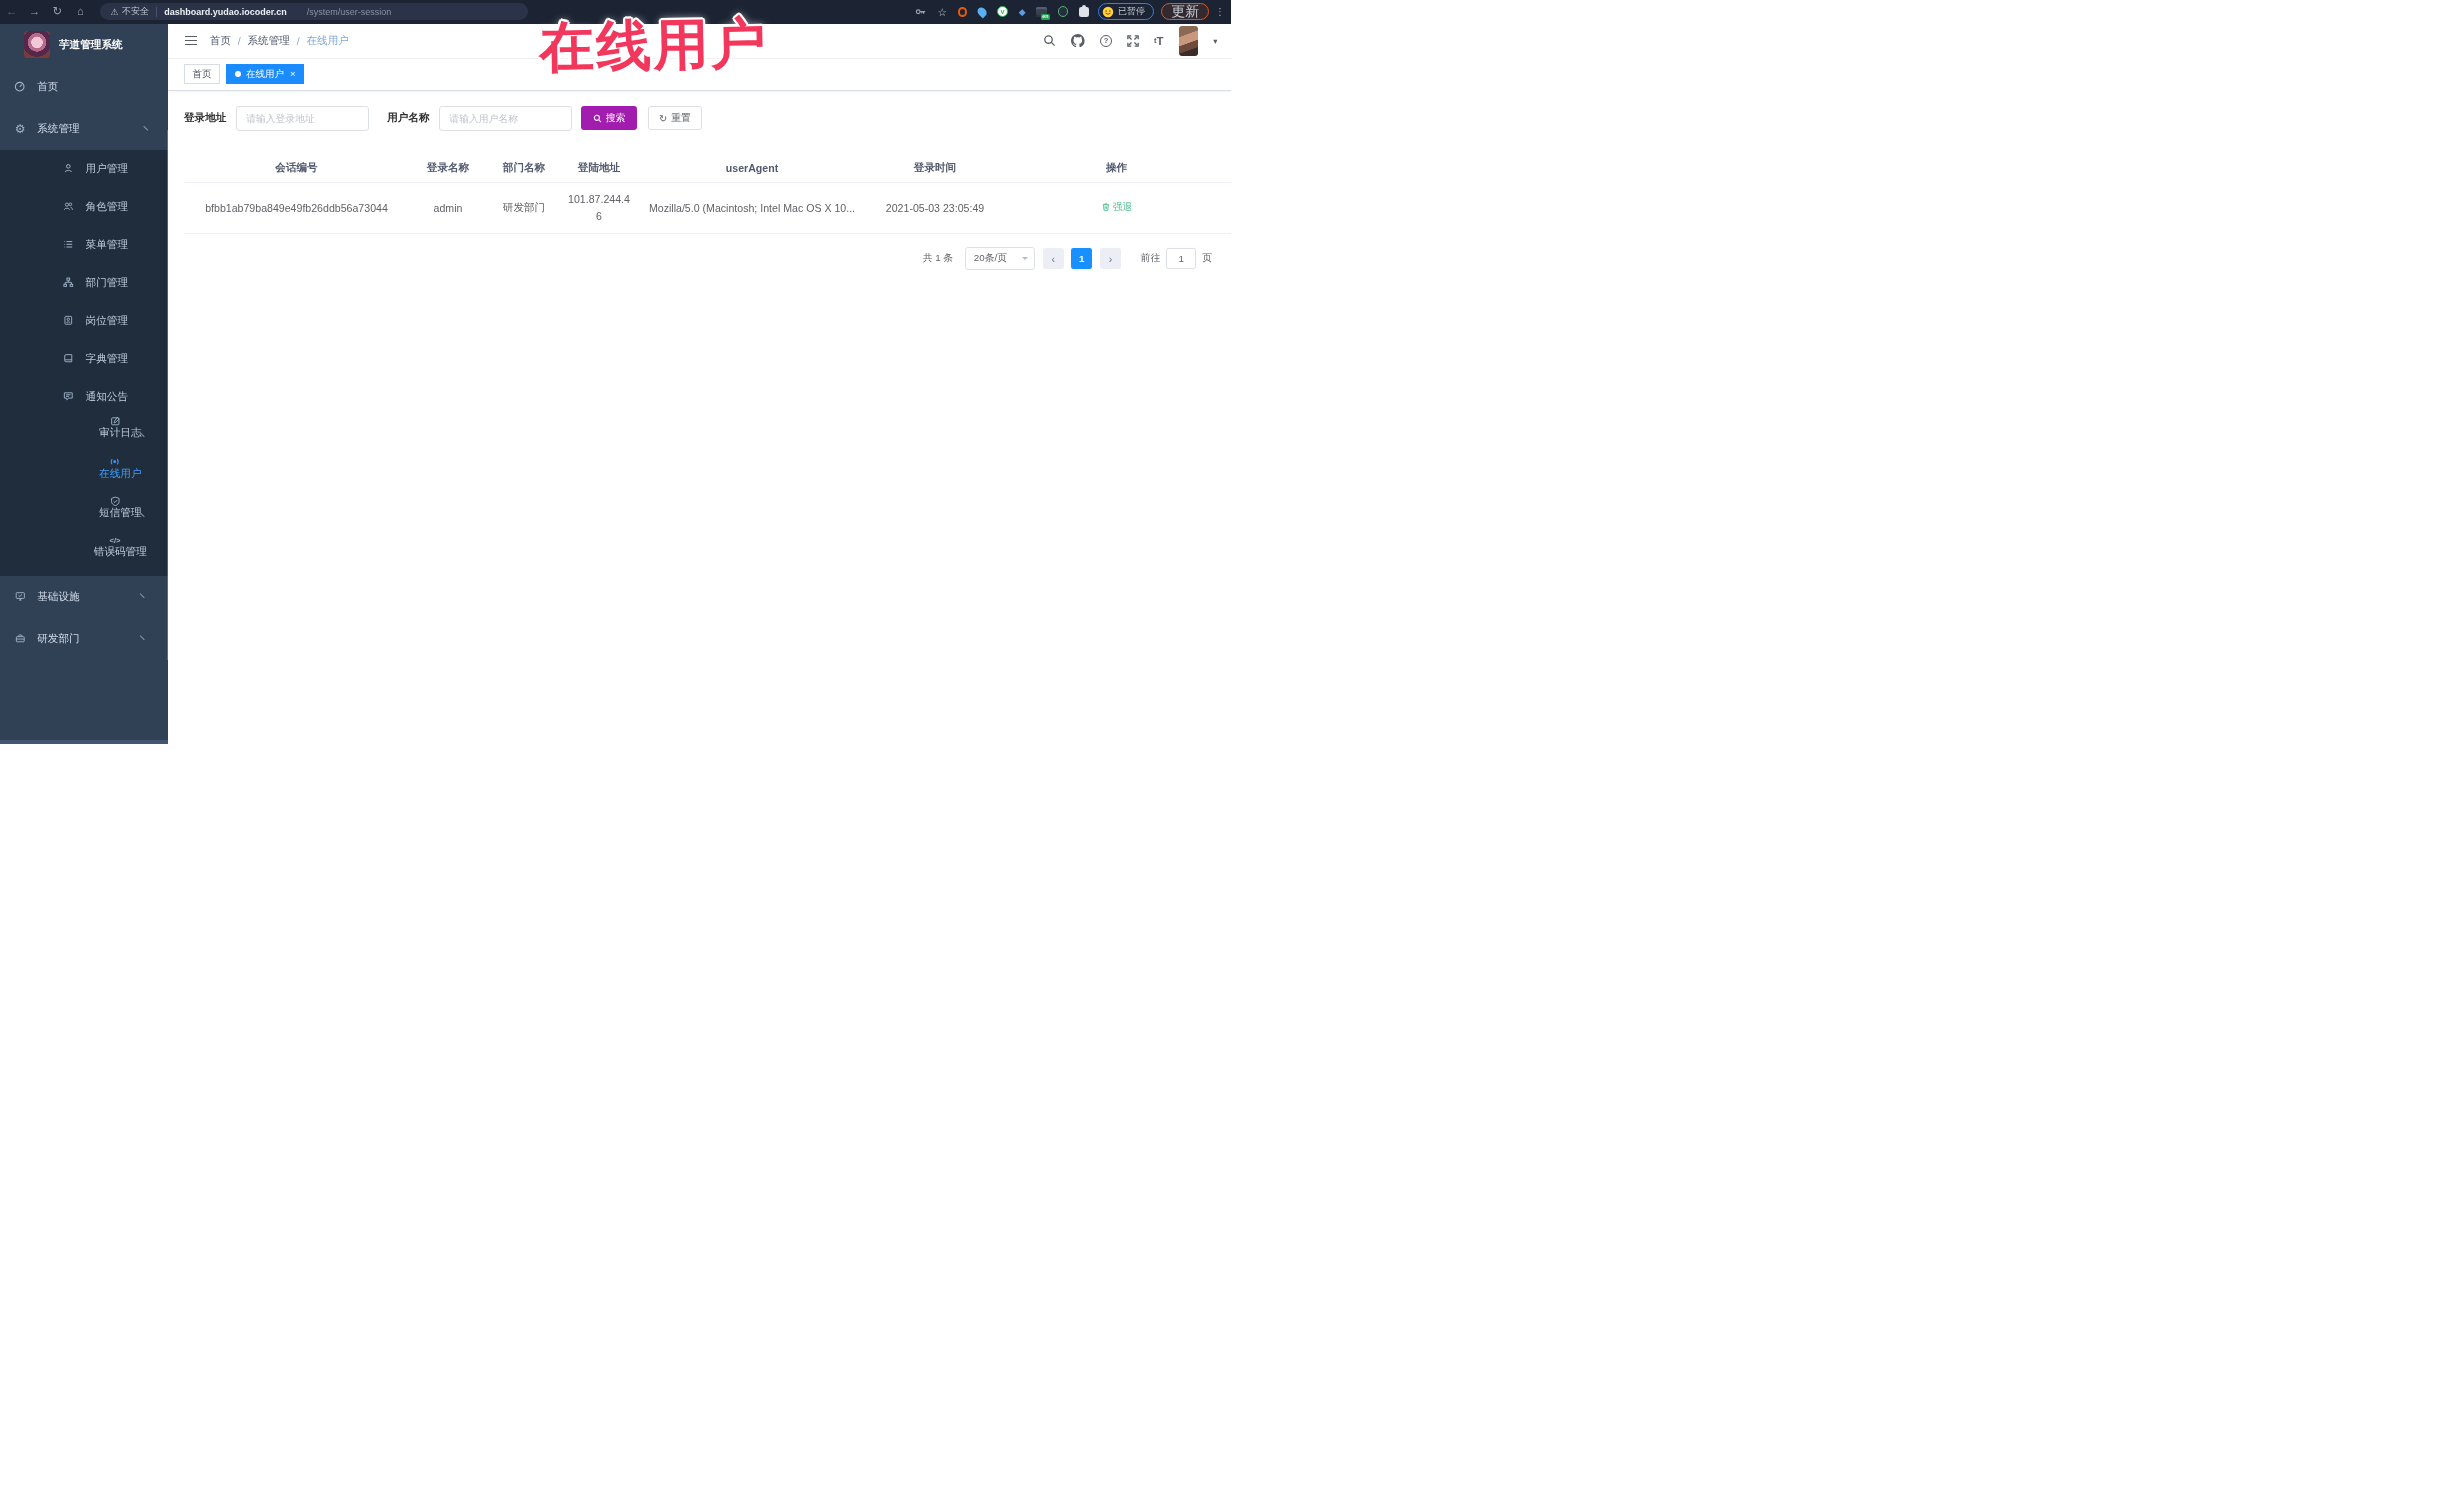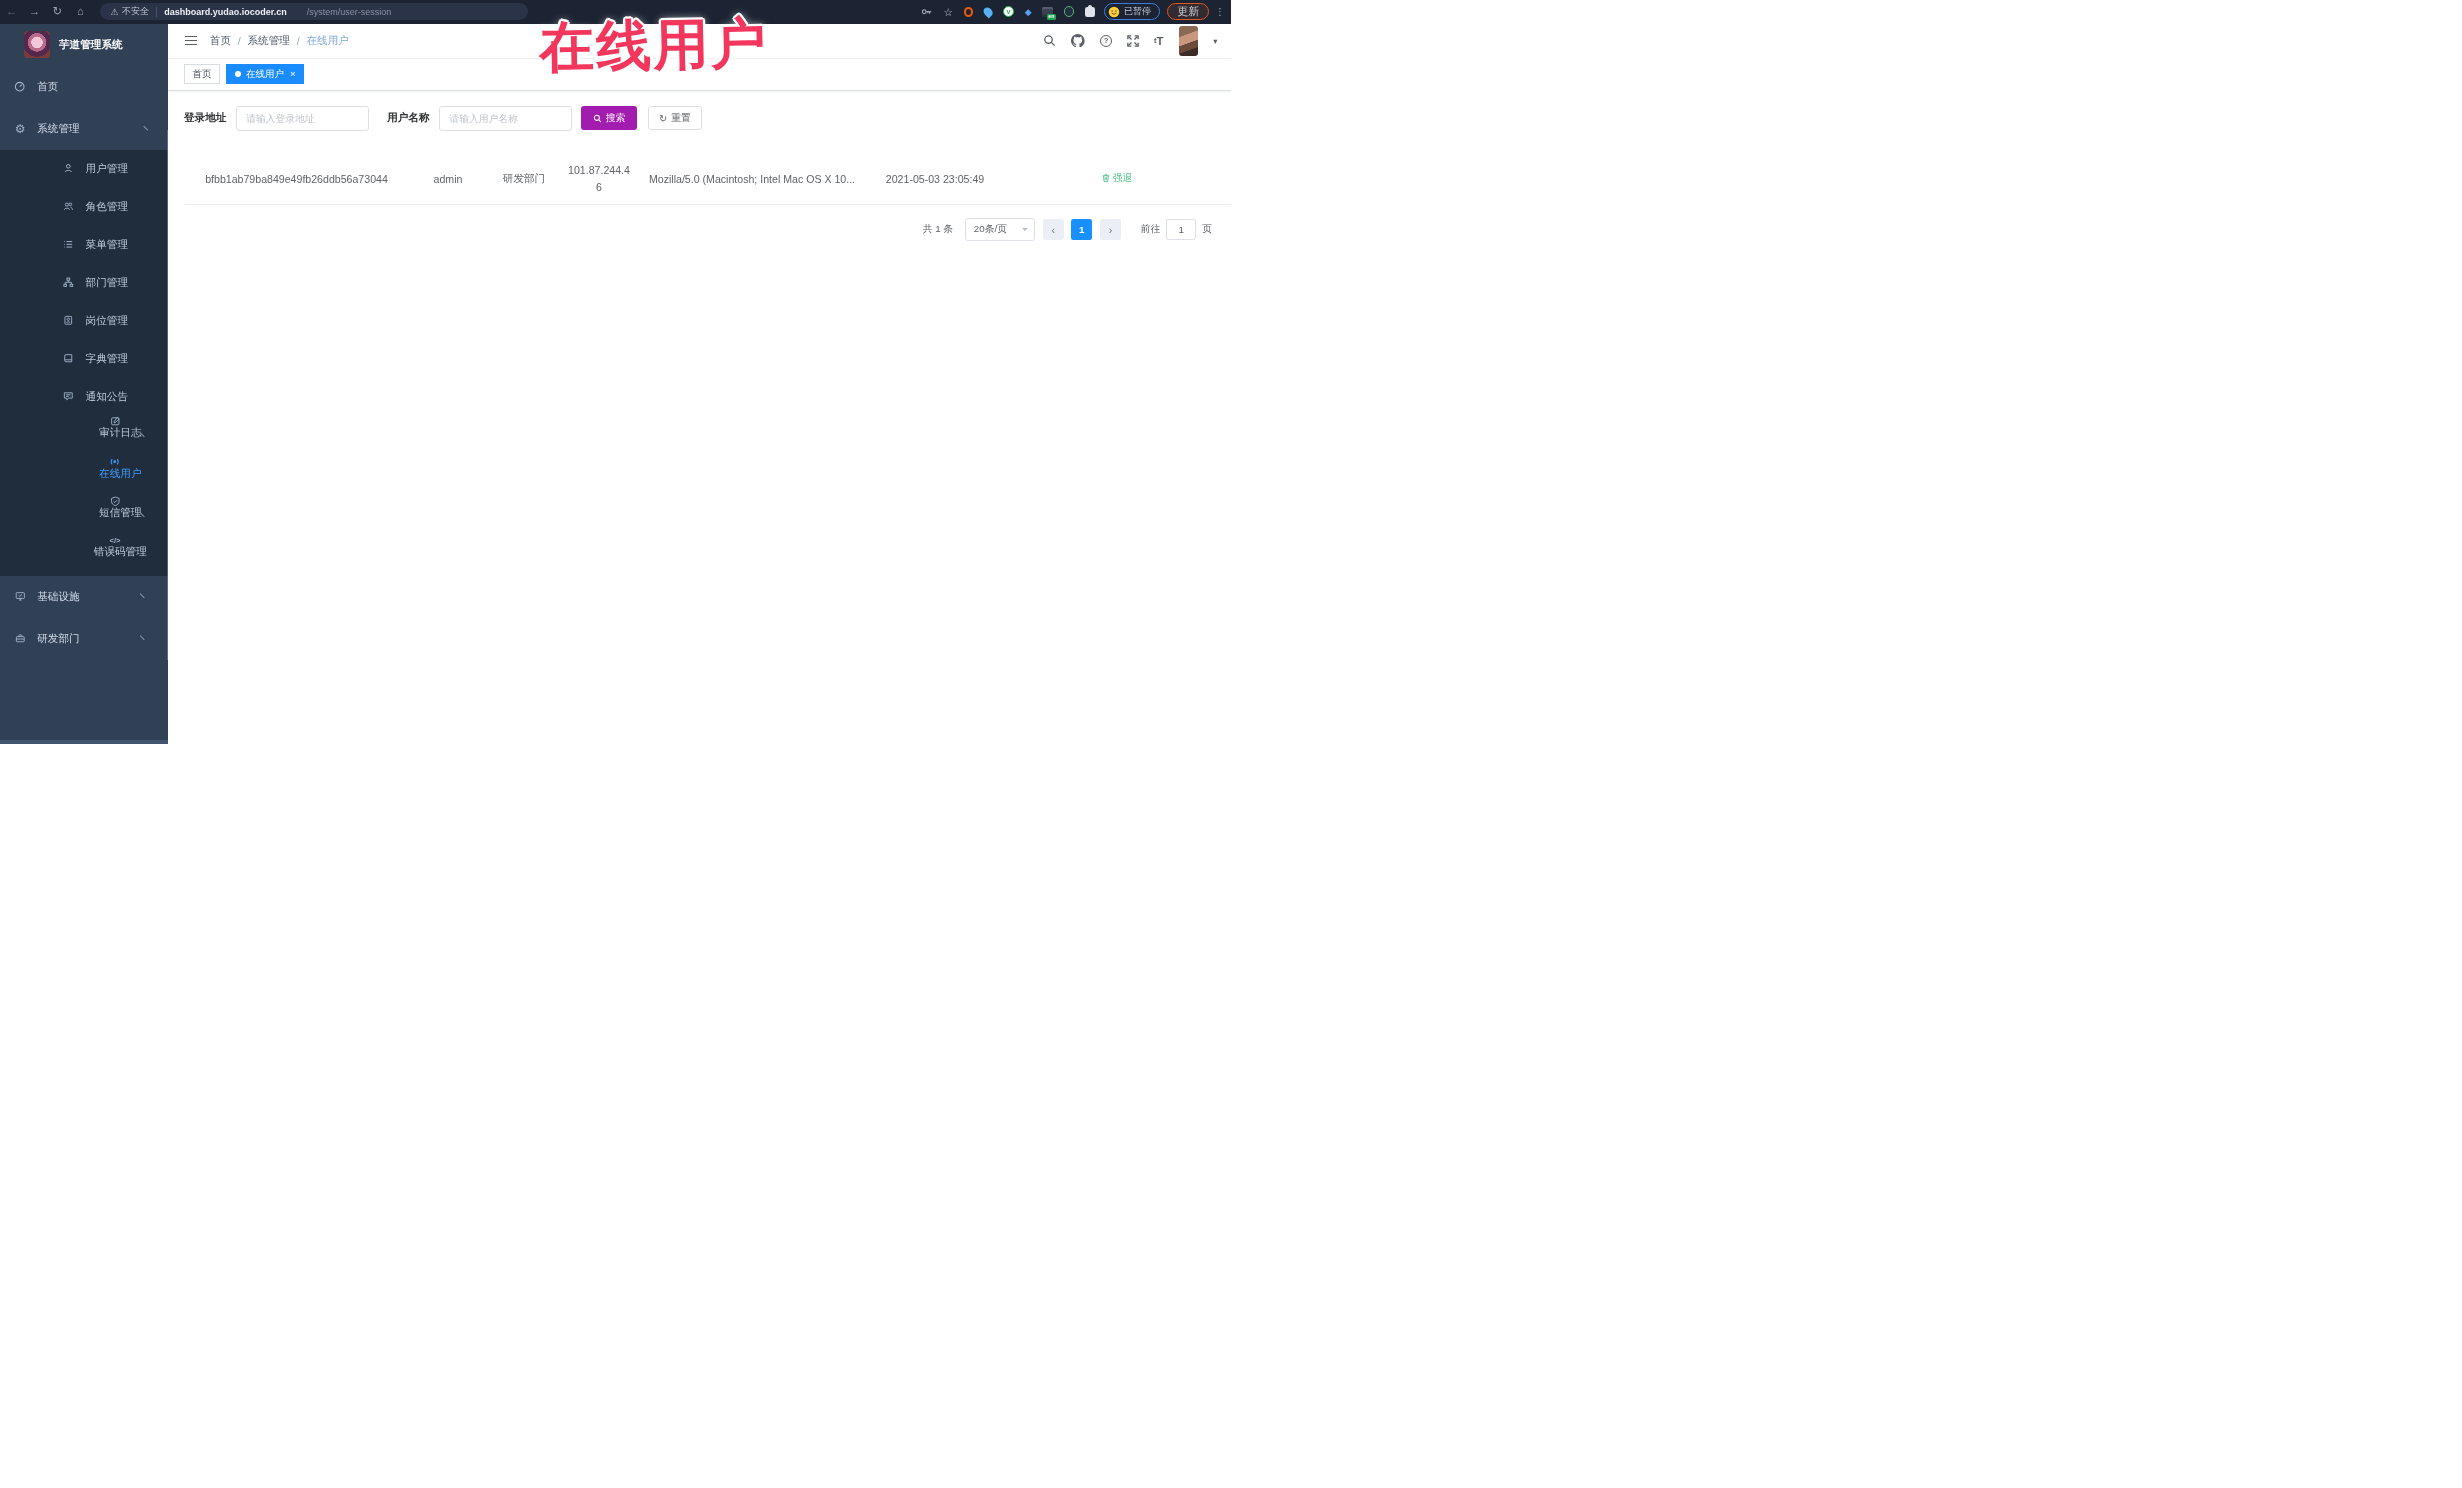--- a/index.html
+++ b/index.html
@@ -29,21 +29,21 @@
   .enstack { width:10.6px; height:9.8px; background:#39404f; border-radius:1.5px; position:relative;
     box-shadow:inset 0 2.3px 0 #545c6e, inset 0 -2.3px 0 #2c3240; }
   .enbadge { position:absolute; right:-3px; bottom:-3.8px; background:#1fa34d; color:#fff; font-size:5.3px;
     font-weight:bold; padding:0.8px 1.5px; border-radius:1.5px; line-height:1; }
   .leaf { width:10.6px; height:10.6px; border-radius:50%; border:1.5px solid #58b368; background:#223042; }
   .puzzle { width:9.8px; height:9.8px; background:#dfe3ea; border-radius:2.3px; position:relative; }
   .puzzle::before { content:""; position:absolute; top:-2.3px; left:3px; width:4.5px; height:4.5px; border-radius:50%; background:#dfe3ea; }
   .pill { display:flex; align-items:center; gap:4.5px; border:1.5px solid #3d7de0; border-radius:9px;
     height:16.7px; padding:0 7.6px 0 2.3px; margin:0 4.5px; color:#c6cdd8; font-size:9px; }
   .upd { display:flex; align-items:center; border:1.5px solid #d9581f; border-radius:9px; height:16.7px;
-    padding:0 9px; margin-left:3px; color:#c9ced9; font-size:11px; background:rgba(217,88,31,.12); }
+    padding:0 9px; margin-left:3px; color:#c9ced9; font-size:14px; background:rgba(217,88,31,.12); }
   .kebab { color:#aab2c0; font-size:9.8px; margin-left:6px; letter-spacing:0; }
 
   
   .overlay-title { position:absolute; left:539px; top:9px; z-index:60; font-size:55px; font-weight:bold;
     color:#f2365c; letter-spacing:2.3px; transform:rotate(-1.2deg); pointer-events:none;
     text-shadow:-2.3px 0 0 #fff,2.3px 0 0 #fff,0 -2.3px 0 #fff,0 2.3px 0 #fff,-1.5px -1.5px 0 #fff,1.5px 1.5px 0 #fff,
       -1.5px 1.5px 0 #fff,1.5px -1.5px 0 #fff,0 0 9px rgba(255,255,255,.95); }
 
   
   .app { display:flex; height:721px; }
@@ -449,20 +449,29 @@
             </svg>
           <span>搜索</span>
         </span>
         <span class="btn btn-reset">
           <span style="font-size:9.8px;">↻</span>
           <span>重置</span>
         </span>
       </div>
 
       <div class="tbl">
+        <div class="tr thead">
+          <span class="td c1">会话编号</span>
+          <span class="td c2">登录名称</span>
+          <span class="td c3">部门名称</span>
+          <span class="td c4">登陆地址</span>
+          <span class="td c5">userAgent</span>
+          <span class="td c6">登录时间</span>
+          <span class="td c7">操作</span>
+        </div>
         <div class="tr tbody-r">
           <span class="td c1">bfbb1ab79ba849e49fb26ddb56a73044</span>
           <span class="td c2">admin</span>
           <span class="td c3">研发部门</span>
           <span class="td c4">
             <span class="ip-wrap">101.87.244.46</span>
           </span>
           <span class="td c5">Mozilla/5.0 (Macintosh; Intel Mac OS X 10...</span>
           <span class="td c6">2021-05-03 23:05:49</span>
           <span class="td c7">

